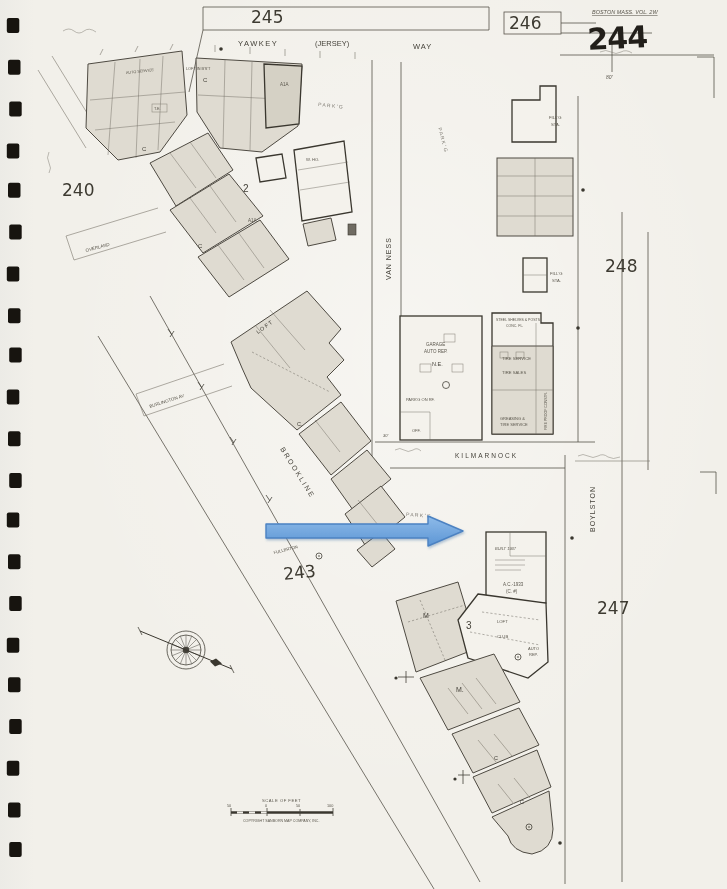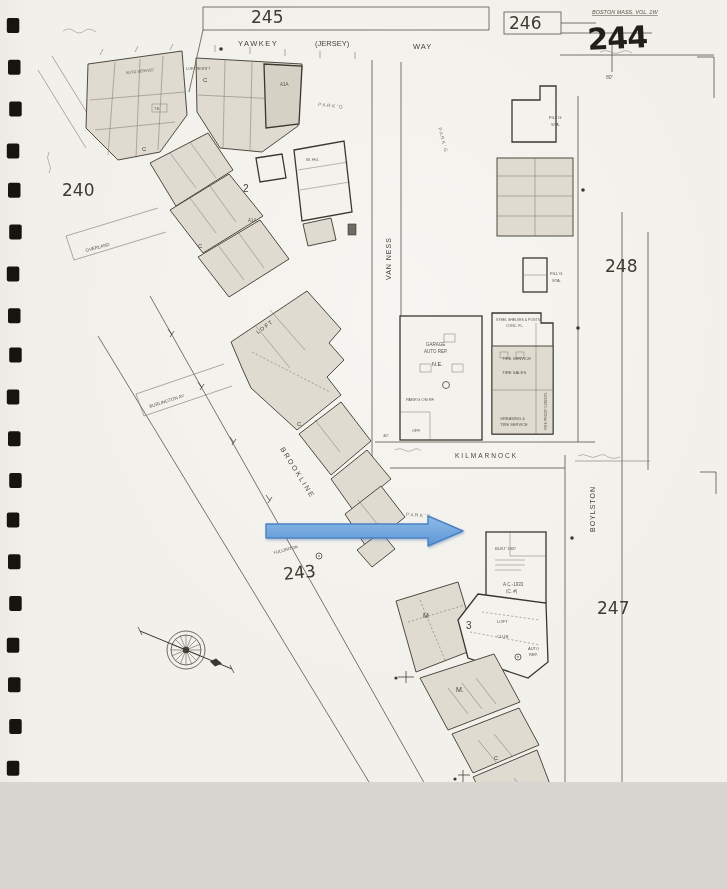--- a/index.html
+++ b/index.html
@@ -1,17 +1,17 @@
 <!DOCTYPE html>
 <html><head>
 <meta charset="utf-8">
 <style>
   html,body{margin:0;padding:0;background:#d8d6d0;}
   .page{
-    position:relative;width:727px;height:782px;overflow:hidden;
+    position:relative;width:727px;height:889px;overflow:hidden;
     background:
       radial-gradient(ellipse at 55% 40%, rgba(255,255,255,.35), rgba(0,0,0,0) 60%),
       linear-gradient(90deg,#ecebe6 0px,#f2f0ea 34px,#f2f0ea 100%);
     font-family:"Liberation Sans",sans-serif;
   }
   svg{position:absolute;left:0;top:0;}
   svg text{font-family:"Liberation Sans",sans-serif;fill:#45423a;}
   .sheet{font-family:"DejaVu Sans",sans-serif;fill:#3d3a31;}
   .big{font-weight:bold;fill:#221f1a;}
   .tiny{fill:#5a564c;}

